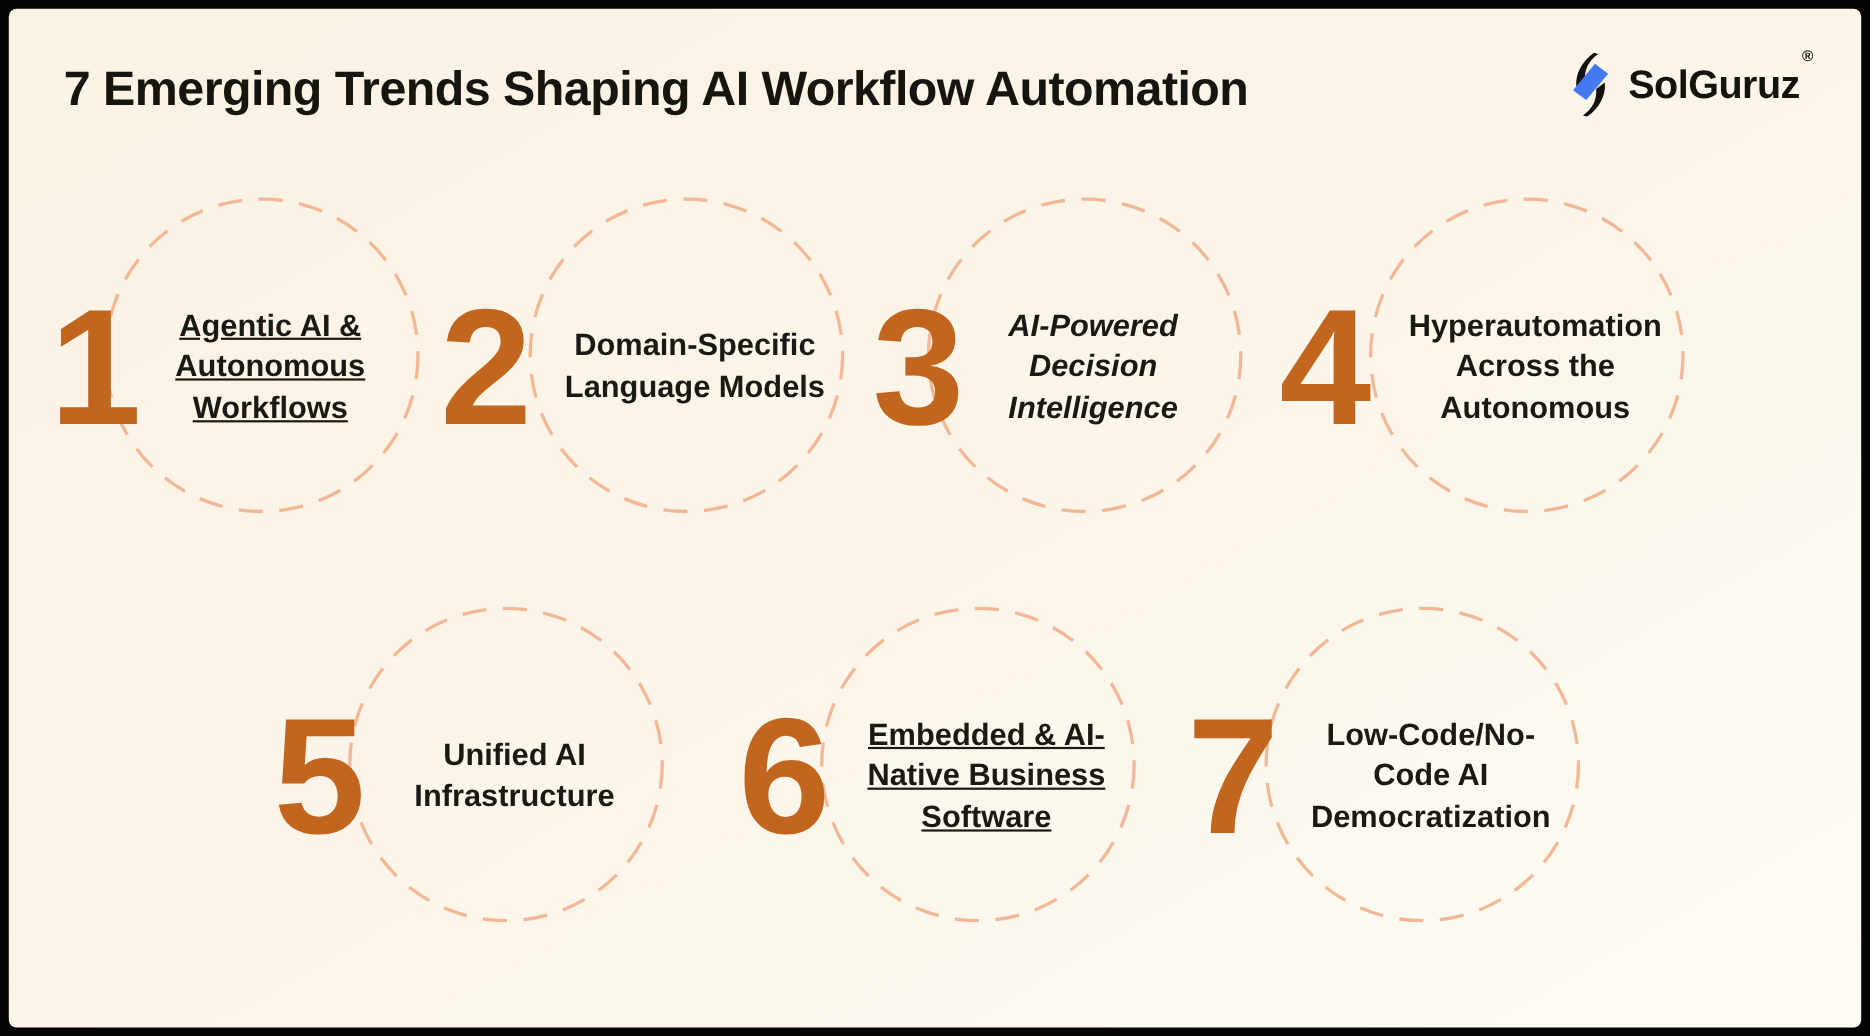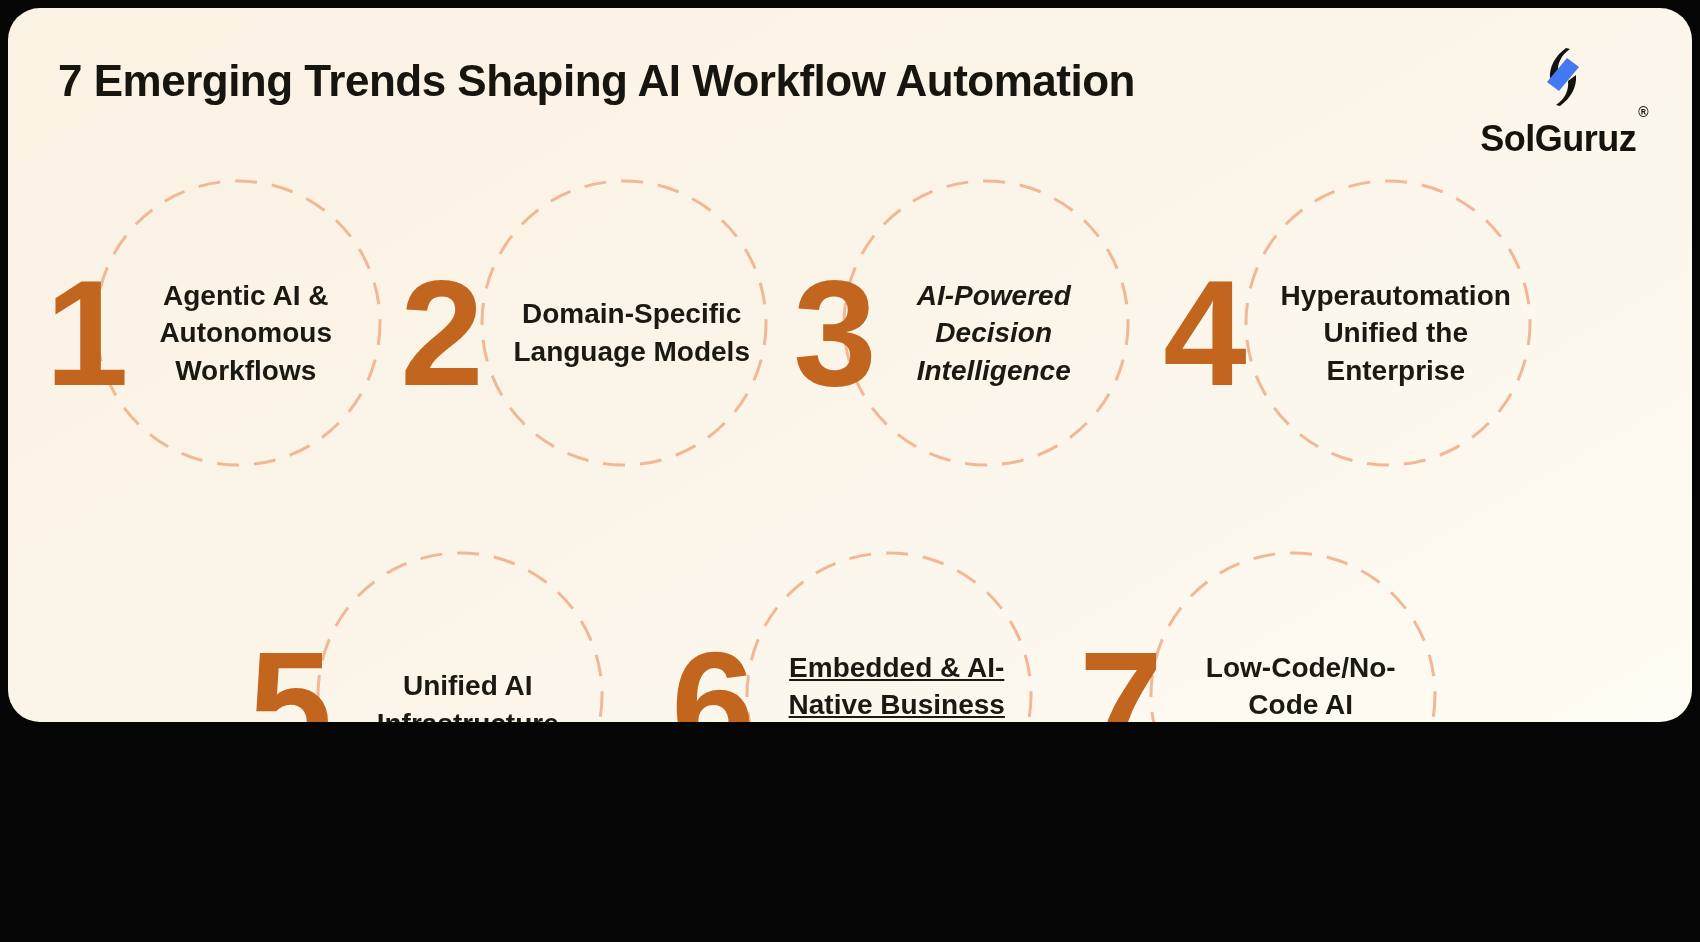--- a/index.html
+++ b/index.html
@@ -7,40 +7,39 @@
     padding: 0;
     width: 1700px;
     height: 942px;
     background: #050505;
     font-family: "Liberation Sans", sans-serif;
     overflow: hidden;
   }
   .card {
     position: absolute;
     left: 8px; top: 8px;
-    width: 1684px; height: 714px;
+    width: 1684px; height: 926px;
     background: linear-gradient(150deg, #faf2e3 0%, #fbf5ea 55%, #fefcf4 100%);
-    border-radius: 32px;
+    border-radius: 7px;
     overflow: hidden;
   }
   .page-title {
     position: absolute;
     left: 50px; top: 48px;
     font-size: 44px;
     font-weight: bold;
     letter-spacing: -0.5px;
     color: #17150f;
   }
   .brand {
     position: absolute;
     right: 46px; top: 38px;
     display: flex;
     align-items: center;
     gap: 10px;
-    flex-direction: column;
   }
   .brand-icon svg { display: block; }
   .brand-name {
     font-size: 36px;
     font-weight: bold;
     letter-spacing: -0.5px;
     color: #15130e;
   }
   .brand-reg {
     font-size: 14px;
@@ -88,21 +87,21 @@
   
   .t1 { left: -58px;  top: 165px; }
   .t2 { left: 328px;  top: 165px; }
   .t3 { left: 690px;  top: 165px; }
   .t4 { left: 1092px; top: 165px; }
   
   .t5 { left: 164px;  top: 537px; }
   .t6 { left: 593px;  top: 537px; }
   .t7 { left: 997px;  top: 537px; }
   
-  .t1 .label { width: 178px; }
+  .t1 .label { width: 178px; text-decoration: underline; }
   .t2 .label { width: 240px; }
   .t3 .label { width: 178px; font-style: italic; }
   .t4 .label { width: 242px; }
   .t5 .label { width: 215px; }
   .t6 .label { width: 228px; text-decoration: underline; }
   .t7 .label { width: 220px; }
 </style>
 </head>
 <body>
 
@@ -150,21 +149,21 @@
       <span class="label">AI-Powered Decision Intelligence</span>
     </div>
   </div>
 
   <div class="trend t4">
     <svg class="circle" viewBox="0 0 288 288">
         <circle cx="144" cy="144" r="142" fill="none" stroke="#f2b896" stroke-width="3" stroke-dasharray="22 15"></circle>
       </svg>
     <div class="content">
       <span class="num">4</span>
-      <span class="label">Hyperautomation Unified the Enterprise</span>
+      <span class="label">Hyperautomation Across the Autonomous</span>
     </div>
   </div>
 
   <div class="trend t5">
     <svg class="circle" viewBox="0 0 288 288">
         <circle cx="144" cy="144" r="142" fill="none" stroke="#f2b896" stroke-width="3" stroke-dasharray="22 15"></circle>
       </svg>
     <div class="content">
       <span class="num">5</span>
       <span class="label">Unified AI Infrastructure</span>

